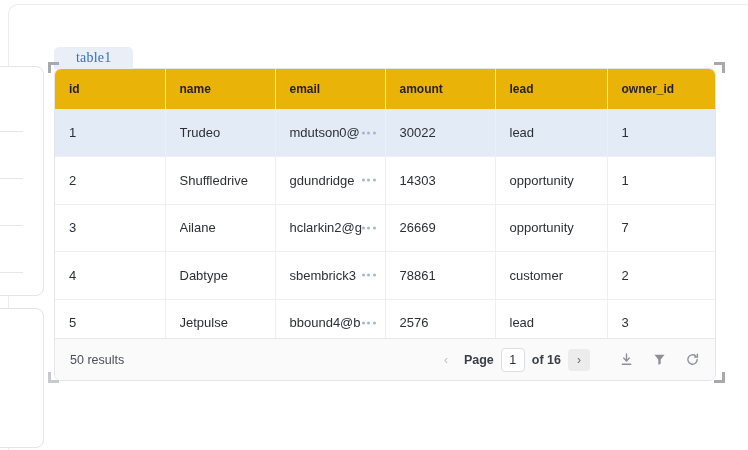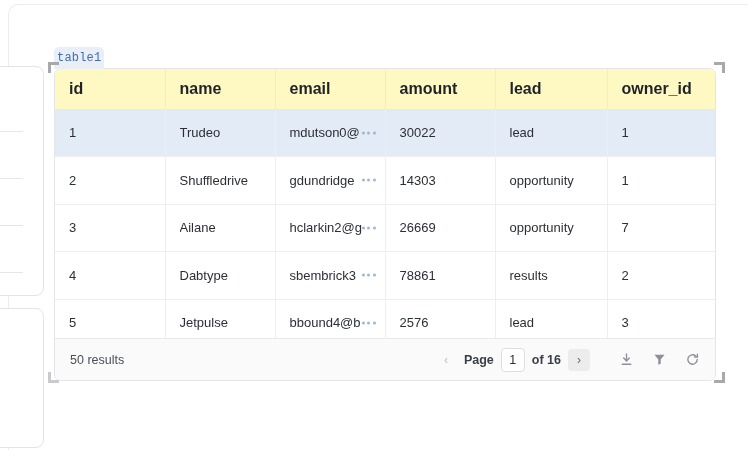--- a/index.html
+++ b/index.html
@@ -79,28 +79,28 @@
   .corner-tr { left: 714px; top: 62px;  border-right: 3px solid #a8a9ad; border-top: 3px solid #a8a9ad; }
   .corner-bl { left: 48px;  top: 372px; border-left: 3px solid #c9cacd; border-bottom: 3px solid #c9cacd; }
   .corner-br { left: 714px; top: 372px; border-right: 3px solid #a8a9ad; border-bottom: 3px solid #a8a9ad; }
 
   
   .tab-chip {
     position: absolute;
     left: 54px;
     top: 47px;
     height: 22px;
-    padding: 0 3px;
+    padding: 0 22px;
     display: flex;
     align-items: center;
     background: #e9eef7;
     border-top-left-radius: 5px;
     border-top-right-radius: 5px;
-    font-family: Liberation Mono, monospace;
-    font-size: 12px;
+    font-family: Liberation Serif, serif;
+    font-size: 14px;
     letter-spacing: 0.2px;
     color: #3b6fb6;
     z-index: 30;
   }
 
   
   .table-card {
     position: absolute;
     left: 54px;
     top: 68px;
@@ -114,26 +114,26 @@
   }
 
   table.grid {
     width: 100%;
     border-collapse: collapse;
     table-layout: fixed;
   }
 
   table.grid th {
     height: 40px;
-    background: #fef9c3;
+    background: #eab308;
     border-bottom: 1px solid #e8e9ec;
     border-right: 1px solid #e8e9ec;
     text-align: left;
     padding: 0 0 0 14px;
-    font-size: 16px;
+    font-size: 12px;
     font-weight: bold;
     color: #1f2229;
     white-space: nowrap;
     overflow: hidden;
   }
   table.grid th:last-child { border-right: none; }
 
   table.grid td {
     height: 47.5px;
     border-bottom: 1px solid #eeeff1;
@@ -401,21 +401,21 @@
               <span class="cell-overflow">
                 <i></i>
                 <i></i>
                 <i></i>
               </span>
             </td>
             <td>
               <span class="cell-text">78861</span>
             </td>
             <td>
-              <span class="cell-text">results</span>
+              <span class="cell-text">customer</span>
             </td>
             <td>
               <span class="cell-text">2</span>
             </td>
           </tr>
           <tr>
             <td>
               <span class="cell-text">5</span>
             </td>
             <td>

